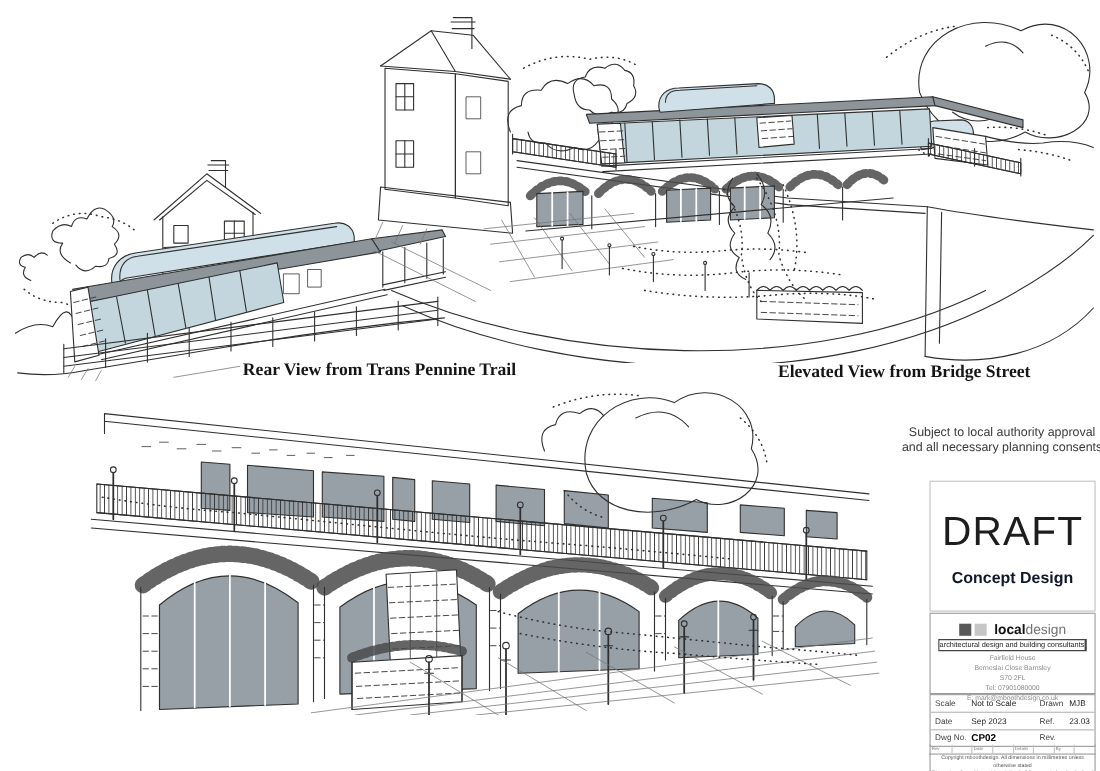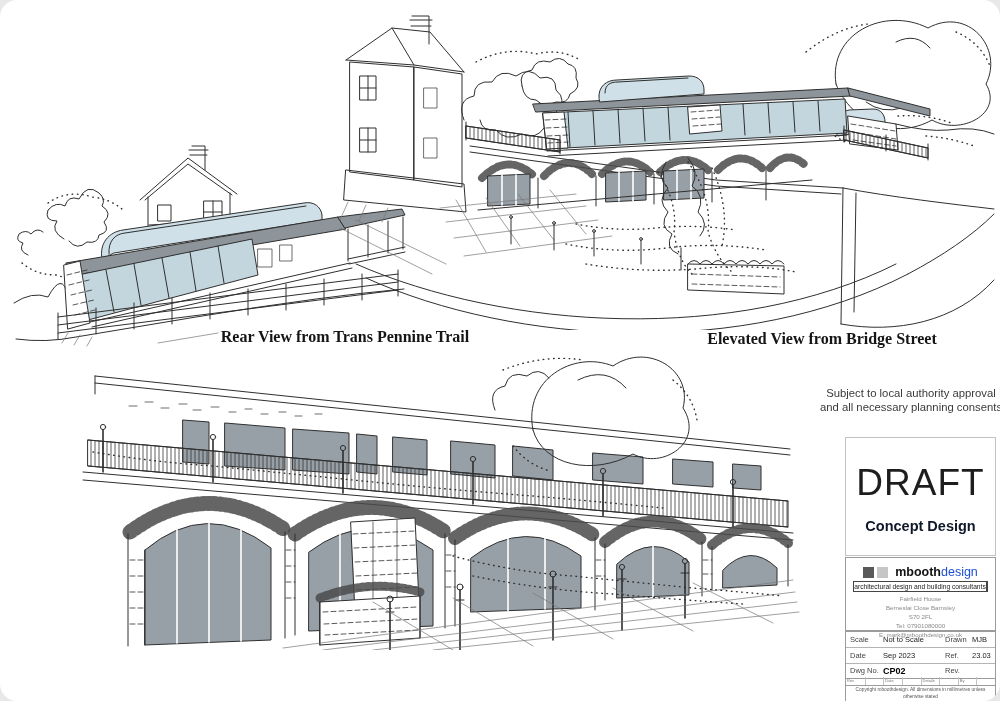--- a/index.html
+++ b/index.html
@@ -1,21 +1,21 @@
 <!DOCTYPE html>
 <html style="--ink: #2f2f2f; --roof_gray: #8d949a; --glass_blue: #c3d6de; --rooflight_blue: #cfe0e8; --door_gray: #98a0a7; --paper: #ffffff;"><head>
 <meta charset="utf-8">
 <style>
   :root{
     --ink:#2f2f2f; --roof_gray:#8d949a; --glass_blue:#c3d6de;
     --rooflight_blue:#cfe0e8; --door_gray:#98a0a7; --paper:#ffffff;
   }
   html,body{margin:0;padding:0;background:#e8e8e8;}
   #sheet{position:relative;width:1000px;height:701px;background:var(--paper);overflow:hidden;
-         font-family:"Liberation Sans",sans-serif;color:#222;border-radius:17px;}
+         font-family:"Liberation Sans",sans-serif;color:#222;}
   .sk{position:absolute;}
   .sk g.ink{stroke:var(--ink);fill:none;stroke-width:1;stroke-linecap:round;stroke-linejoin:round;}
   .f-roof{fill:var(--roof_gray);} .f-glass{fill:var(--glass_blue);}
   .f-light{fill:var(--rooflight_blue);} .f-door{fill:var(--door_gray);} .f-white{fill:#fff;}
   .thin{stroke-width:0.7;} .lite{stroke:#777;stroke-width:0.7;}
   .bricks{stroke-dasharray:5,3;stroke-width:0.8;}
   .vous{stroke:#4a4a4a;fill:none;stroke-dasharray:2.6,3.4;opacity:0.85;}
   .dots{stroke-dasharray:0.6,4.6;stroke-width:1.4;stroke-linecap:round;}
   .mull{stroke:#fff;stroke-width:1.6;}
   .caption{position:absolute;font-family:"Liberation Serif",serif;font-weight:bold;
@@ -25,21 +25,21 @@
         font-size:11.3px;line-height:1.28;color:#3a3a3a;}
   #tblock{position:absolute;left:845px;top:437px;width:151px;height:228px;font-family:"Liberation Sans",sans-serif;}
   .draftbox{position:absolute;left:0;top:0;width:149px;height:117px;border:1px solid #c2c2c2;text-align:center;}
   .draft{margin-top:24px;font-size:37px;font-weight:400;letter-spacing:1px;color:#1d1d1d;}
   .stage{margin-top:14px;font-size:14.5px;font-weight:bold;color:#0f172a;}
   .logobox{position:absolute;left:0;top:120px;width:149px;height:72px;border:1px solid #9b9b9b;}
   .logorow{display:flex;align-items:center;justify-content:center;gap:3px;margin-top:7px;}
   .sq{width:11px;height:11px;display:inline-block;}
   .sq.dark{background:#595959;} .sq.light{background:#c6c6c6;margin-right:4px;}
   .lname{font-size:12.5px;font-weight:bold;color:#111;}
-  .lname .lt{font-weight:normal;color:#1d4ed8;}
+  .lname .lt{font-weight:normal;color:#737373;}
   .tagline{margin:2px 7px 0 7px;border:1px solid #444;border-right:2px solid #444;
            font-size:6.7px;text-align:center;padding:1px 0;color:#222;}
   .addr{margin-top:3px;text-align:center;font-size:6.2px;line-height:1.45;color:#8a8a8a;}
   .infotable{position:absolute;left:0;top:194px;width:149px;height:46px;border:1px solid #9b9b9b;
              display:grid;grid-template-rows:repeat(3,1fr);}
   .trow{display:grid;grid-template-columns:33px 62px 27px 27px;border-top:1px solid #b5b5b5;}
   .trow:first-child{border-top:none;}
   .tcell{font-size:7.5px;color:#444;display:flex;align-items:center;padding-left:4px;}
   .tcell.val{color:#222;}
   .tcell.big{font-size:9px;font-weight:bold;color:#000;}
@@ -303,21 +303,21 @@
 
     <div class="draftbox">
       <div class="draft">DRAFT</div>
       <div class="stage">Concept Design</div>
     </div>
 
     <div class="logobox">
       <div class="logorow">
         <span class="sq dark"></span>
         <span class="sq light"></span>
-        <span class="lname"><span>mbooth</span><span class="lt">design</span></span>
+        <span class="lname"><span>local</span><span class="lt">design</span></span>
       </div>
       <div class="tagline">architectural design and building consultants</div>
       <div class="addr">
         <div>Fairfield House</div>
         <div>Berneslai Close Barnsley</div>
         <div>S70 2FL</div>
         <div>Tel: 07901080000</div>
         <div>E: mark@mboothdesign.co.uk</div>
       </div>
     </div>

